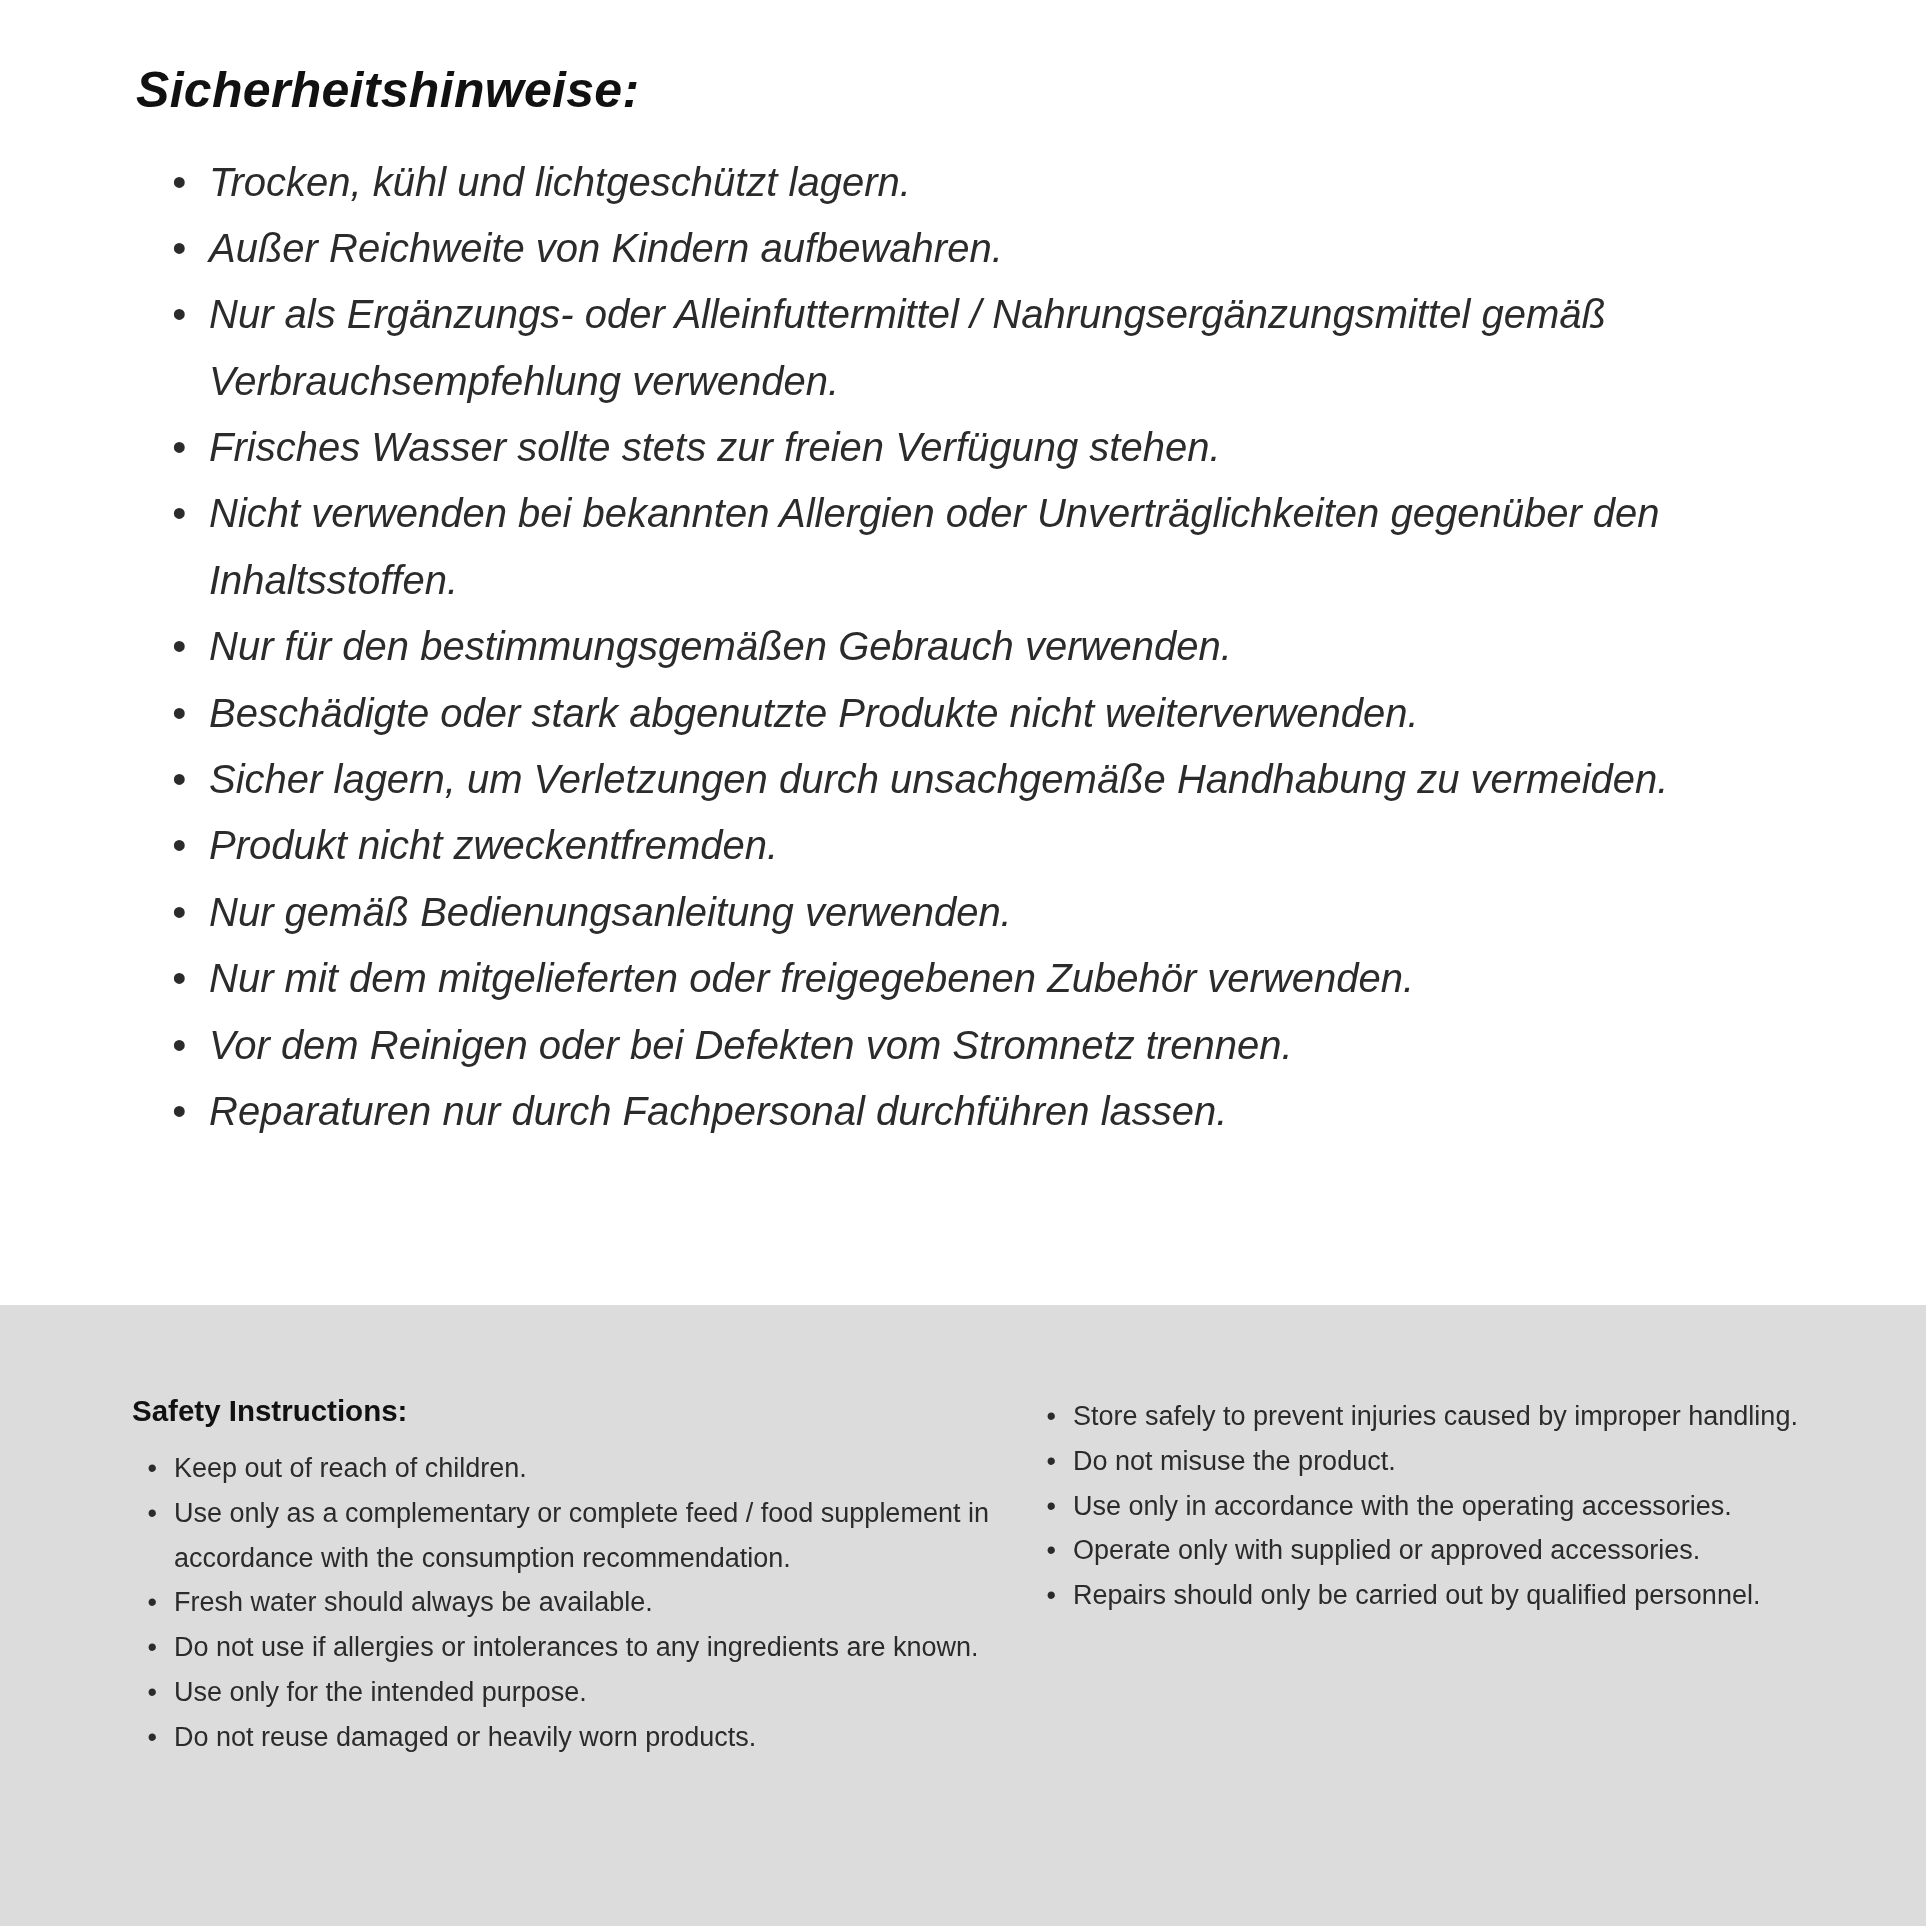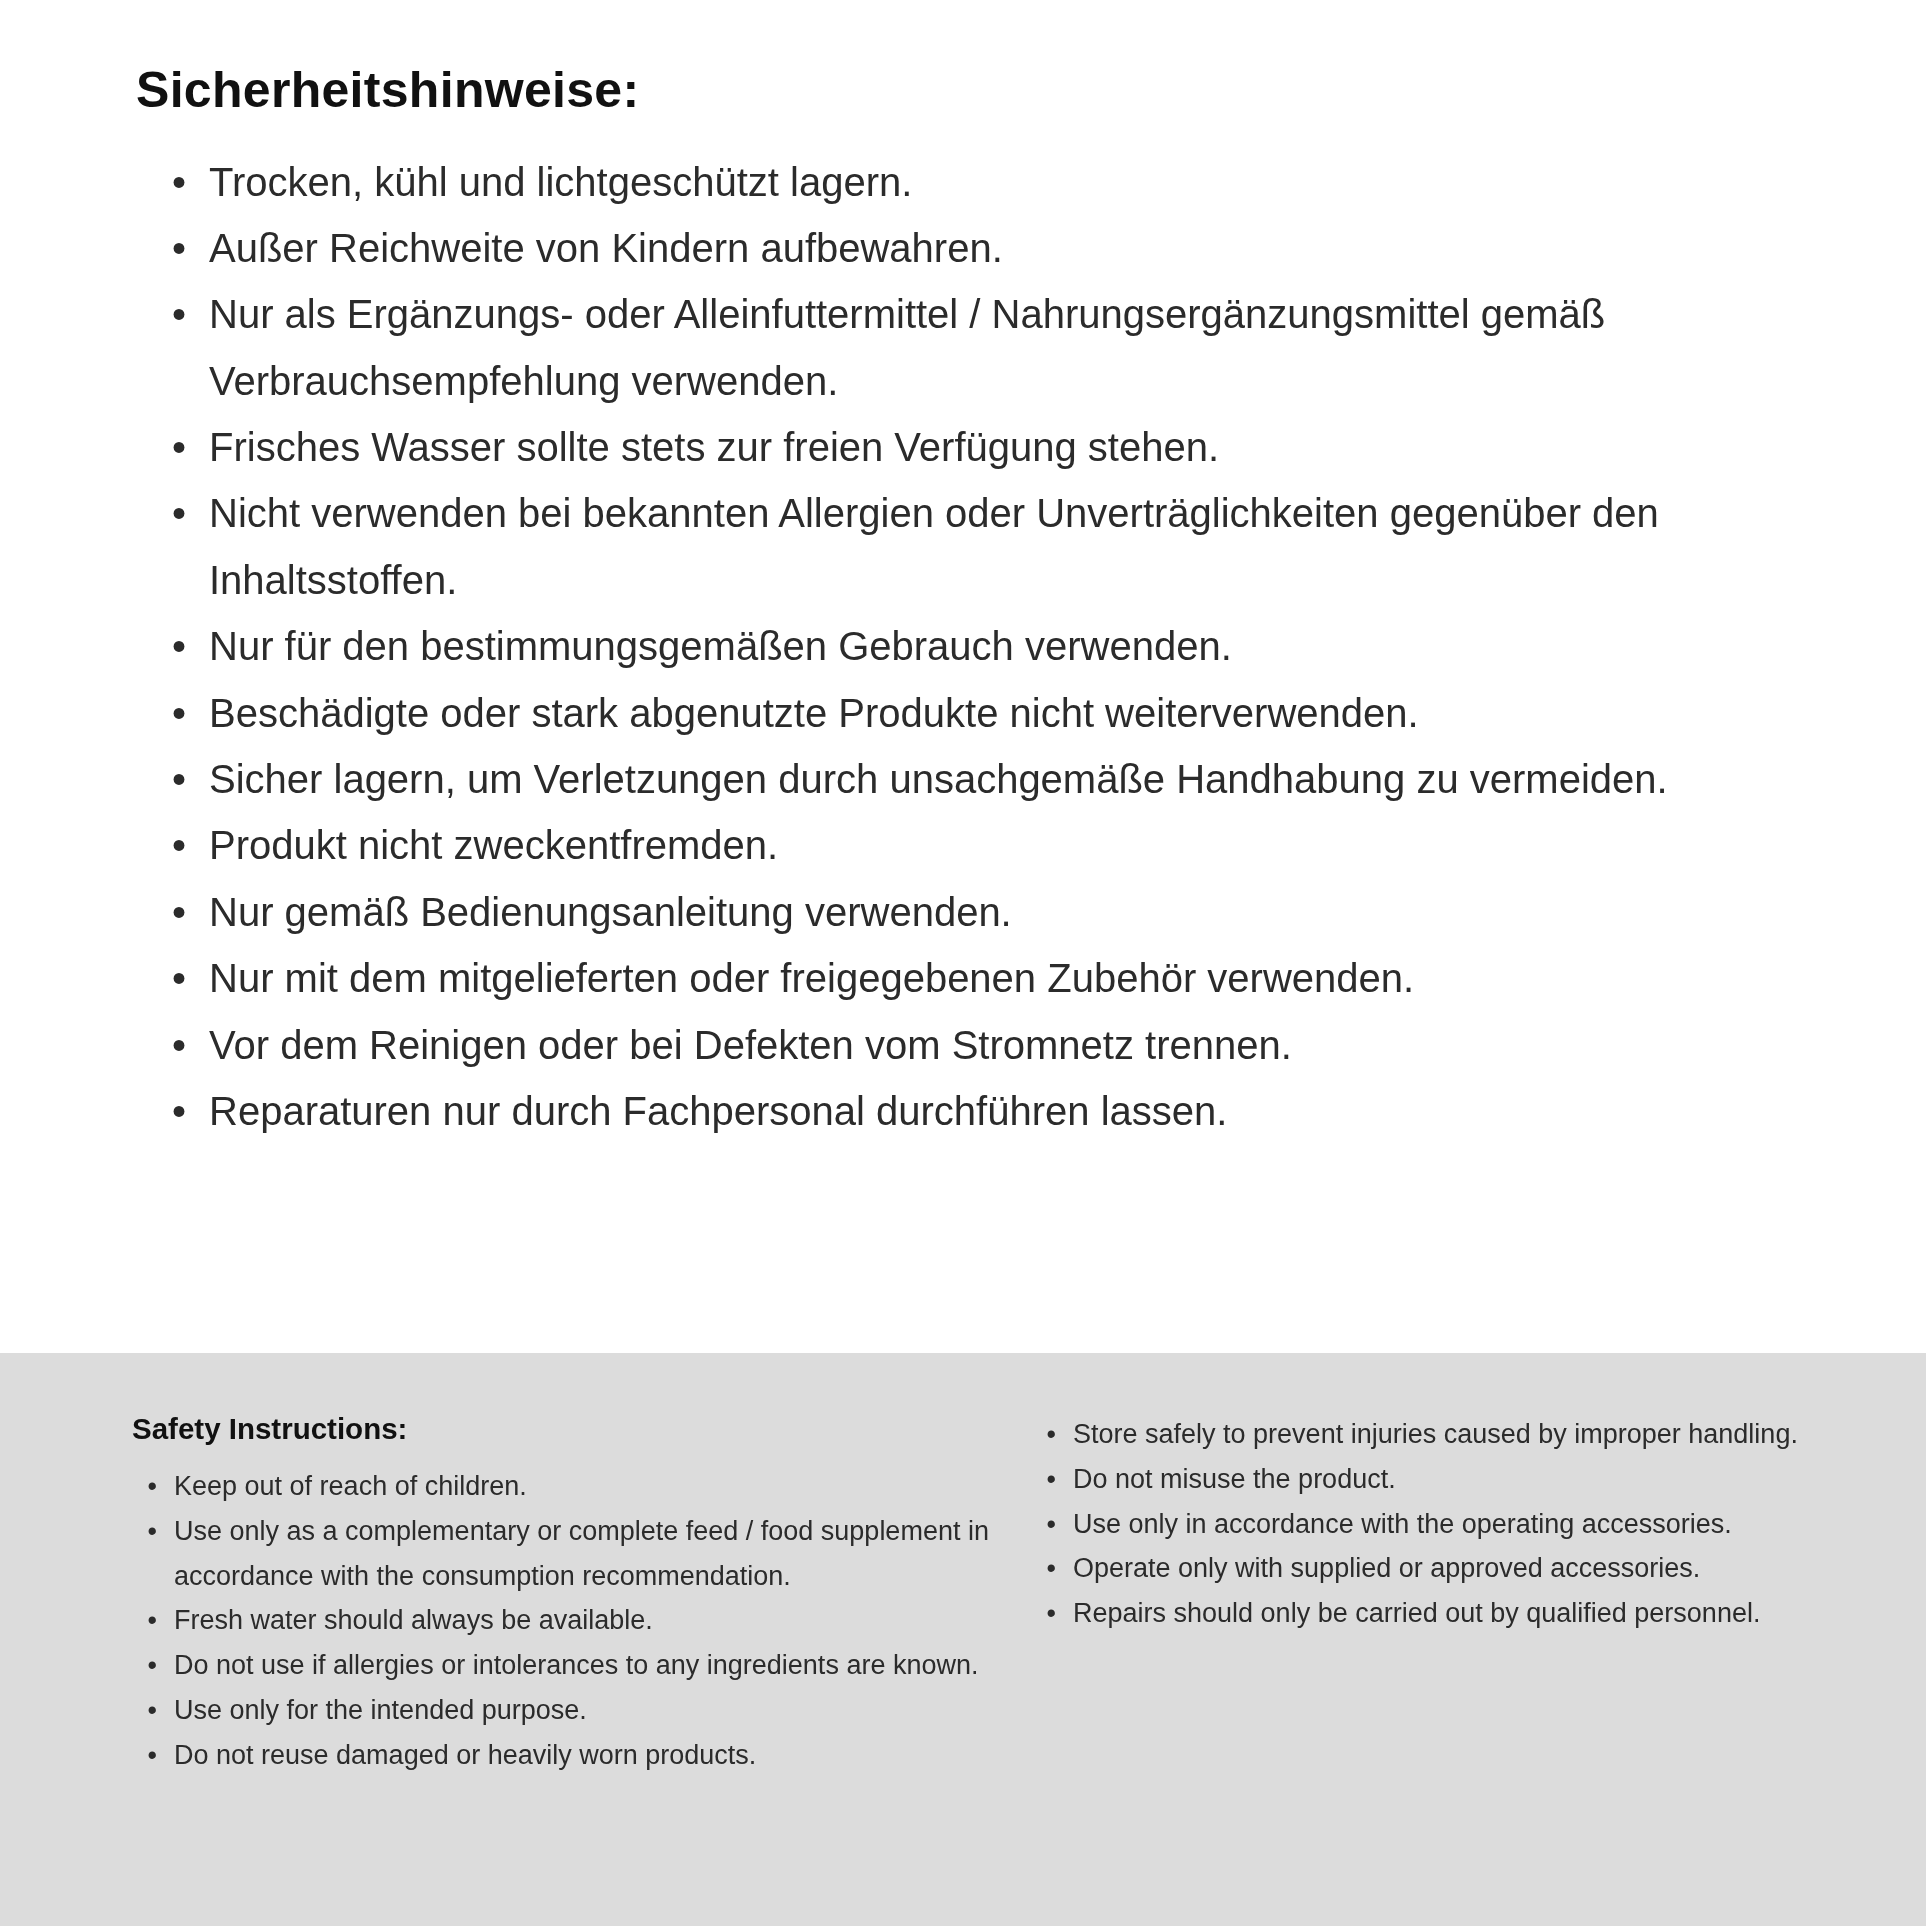--- a/index.html
+++ b/index.html
@@ -19,20 +19,21 @@
     position: relative;
     background: var(--background);
     font-family: "Liberation Sans", sans-serif;
     color: var(--text-color);
     overflow: hidden;
   }
 
   
   .german-section {
     padding: 61px 83px 0 136px;
+    font-style: italic;
   }
   .german-title {
     font-size: 50px;
     font-weight: 700;
     color: var(--heading-color);
     margin: 0 0 29.5px 0;
     letter-spacing: 0.3px;
   }
   ul.bullet-list {
     list-style: none;
@@ -56,23 +57,22 @@
   }
 
   
   .footer-section {
     position: absolute;
     left: 0;
     right: 0;
     top: 1305px;
     bottom: 0;
     background: var(--footer-background);
-    padding: 59px 90px 0 132px;
+    padding: 89px 90px 0 132px;
     display: flex;
-    margin-top: 48px;
   }
   .footer-col-left {
     width: 899px;
     flex: 0 0 auto;
     padding-right: 39px;
   }
   .footer-col-right {
     flex: 1;
   }
   .english-title {

